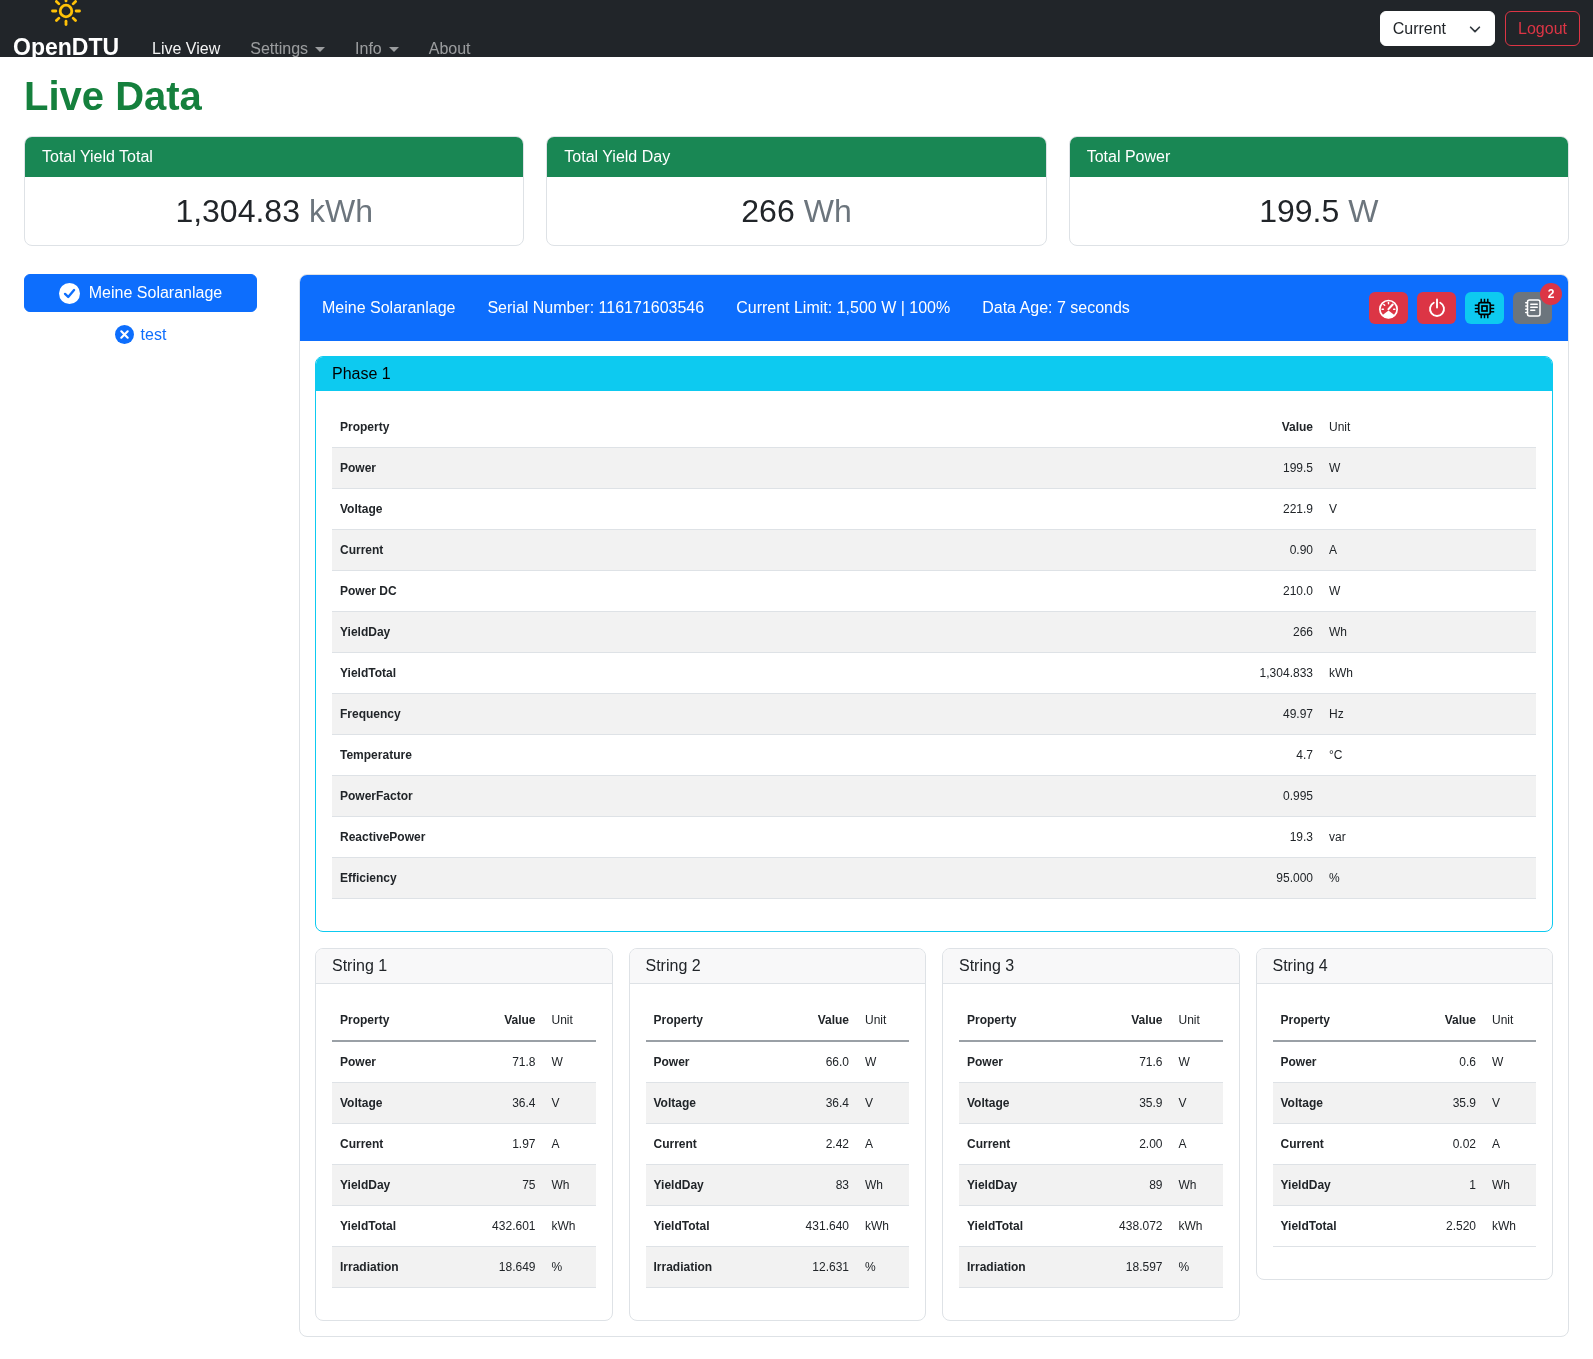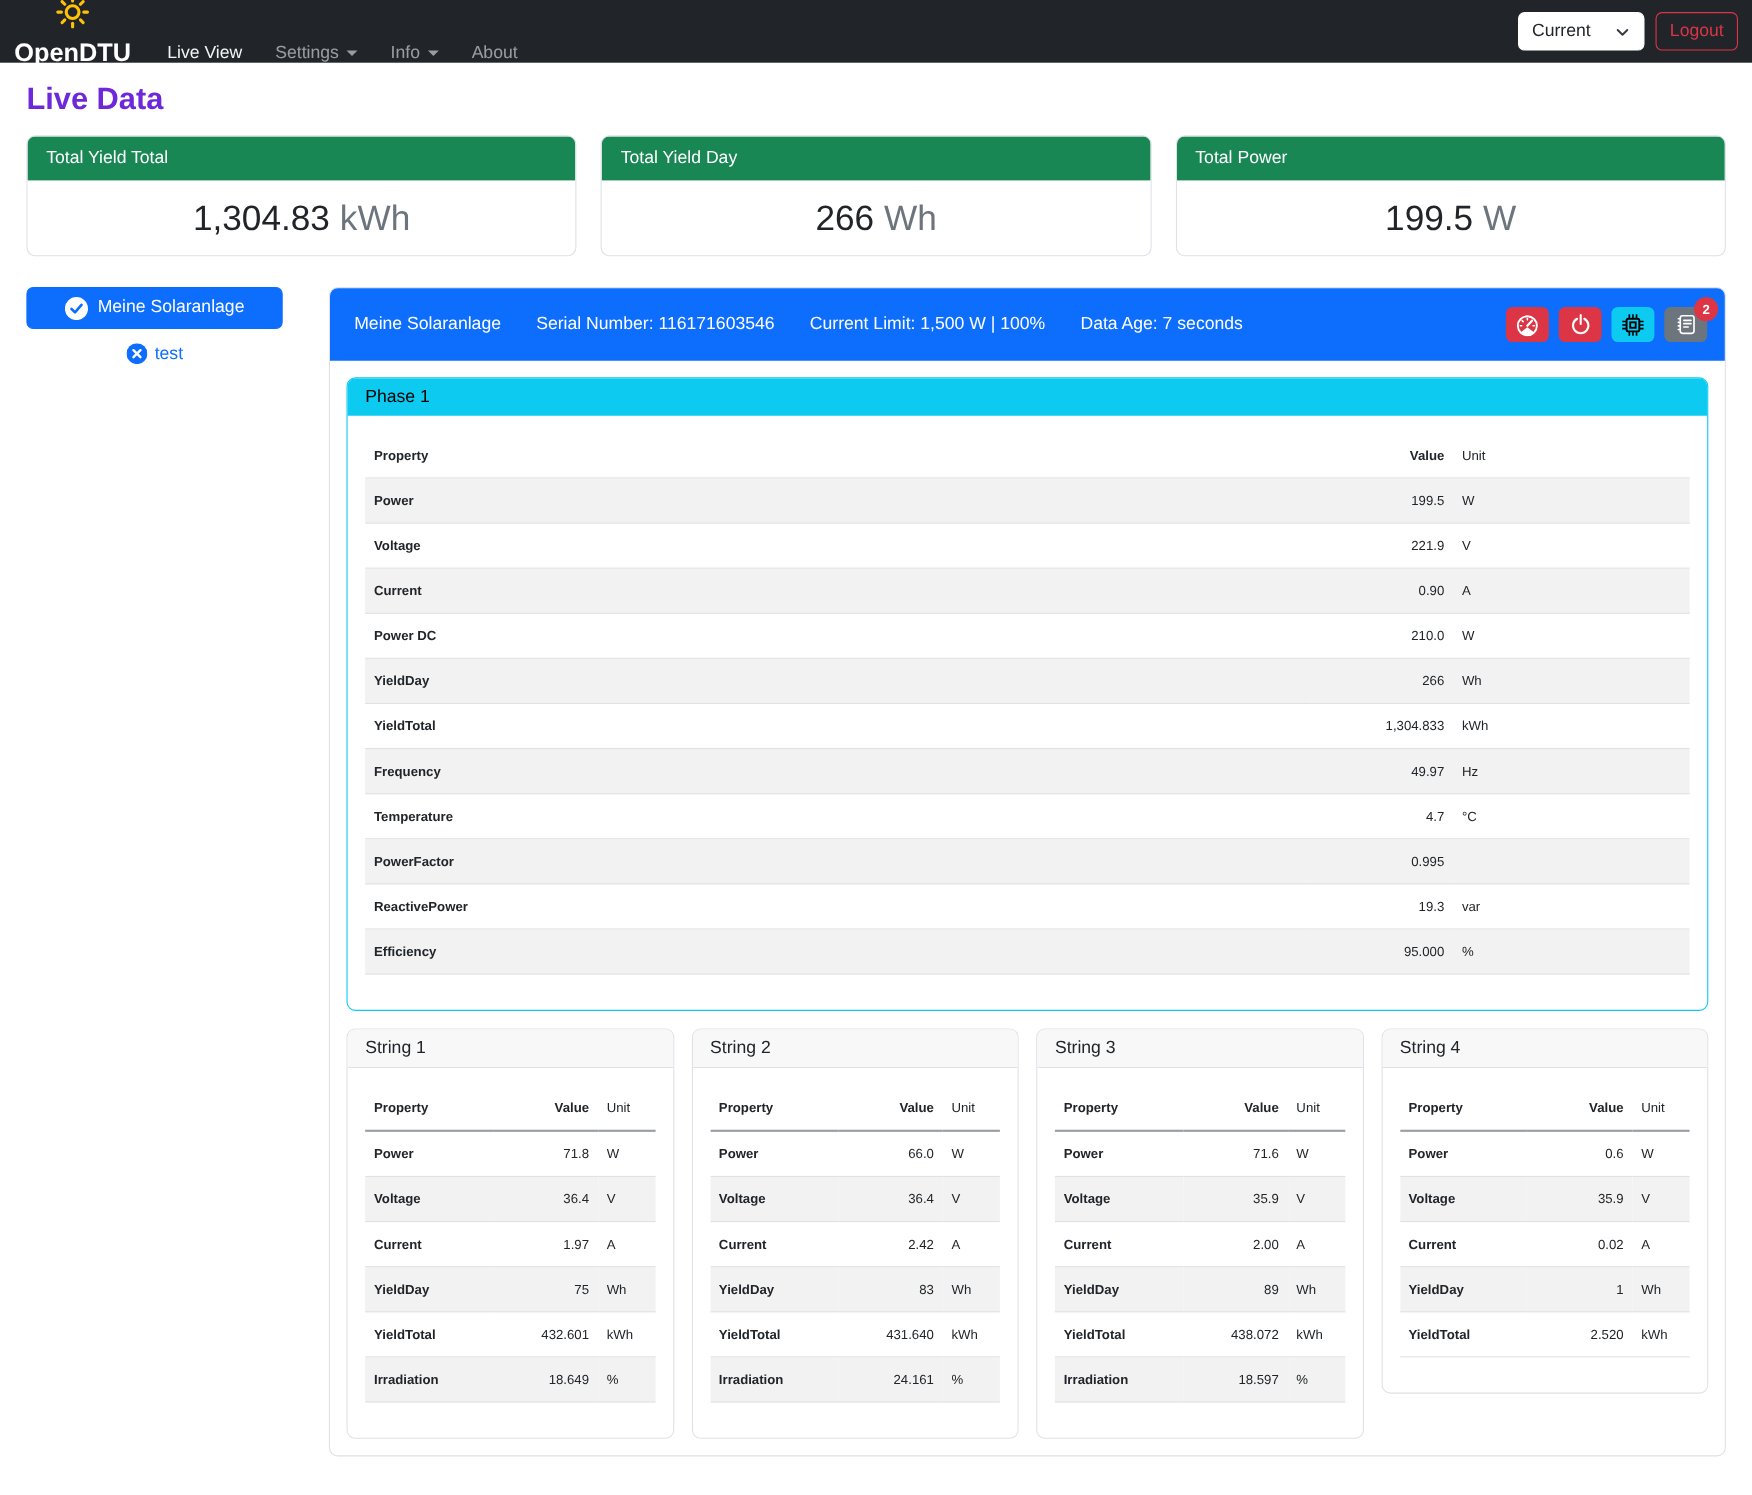--- a/index.html
+++ b/index.html
@@ -28,21 +28,21 @@
     background:#fff; color:#212529; border-radius:6px; border:1px solid #fff;
     padding:5px 12px; display:flex; align-items:center; gap:22px; cursor:pointer; height:35px;
   }
   .logout-btn {
     background:transparent; color:#dc3545; border:1px solid #dc3545; border-radius:6px;
     padding:5px 12px; font-size:16px; cursor:pointer; height:35px; font-family:inherit;
   }
 
   
   .container { padding:0 24px; }
-  h1.page-title { font-size:28px; font-weight:700; margin:17px 0 17px; color:#6d28d9; }
+  h1.page-title { font-size:40px; font-weight:700; margin:17px 0 17px; color:#15803d; }
 
   .cards-row { display:flex; gap:22px; margin-bottom:28px; }
   .summary-card { flex:1; border:1px solid #dee2e6; border-radius:8px; overflow:hidden; background:#fff; }
   .summary-card .card-header { background:#198754; color:#fff; padding:11px 17px; }
   .summary-card .card-body { padding:15px; text-align:center; font-size:32px; line-height:38px; }
   .summary-value { color:#212529; font-weight:500; }
   .summary-unit { color:#6c757d; margin-left:9px; }
 
   .content-row { display:flex; gap:42px; align-items:flex-start; }
 
@@ -424,21 +424,21 @@
                       <td class="col-val">83</td>
                       <td class="col-unit">Wh</td>
                     </tr>
                     <tr>
                       <td class="col-prop">YieldTotal</td>
                       <td class="col-val">431.640</td>
                       <td class="col-unit">kWh</td>
                     </tr>
                     <tr>
                       <td class="col-prop">Irradiation</td>
-                      <td class="col-val">24.161</td>
+                      <td class="col-val">12.631</td>
                       <td class="col-unit">%</td>
                     </tr>
                   </tbody>
               </table>
             </div>
           </div>
           <div class="string-card">
             <div class="string-header">String 3</div>
             <div class="panel-body">
               <table class="string-table">

